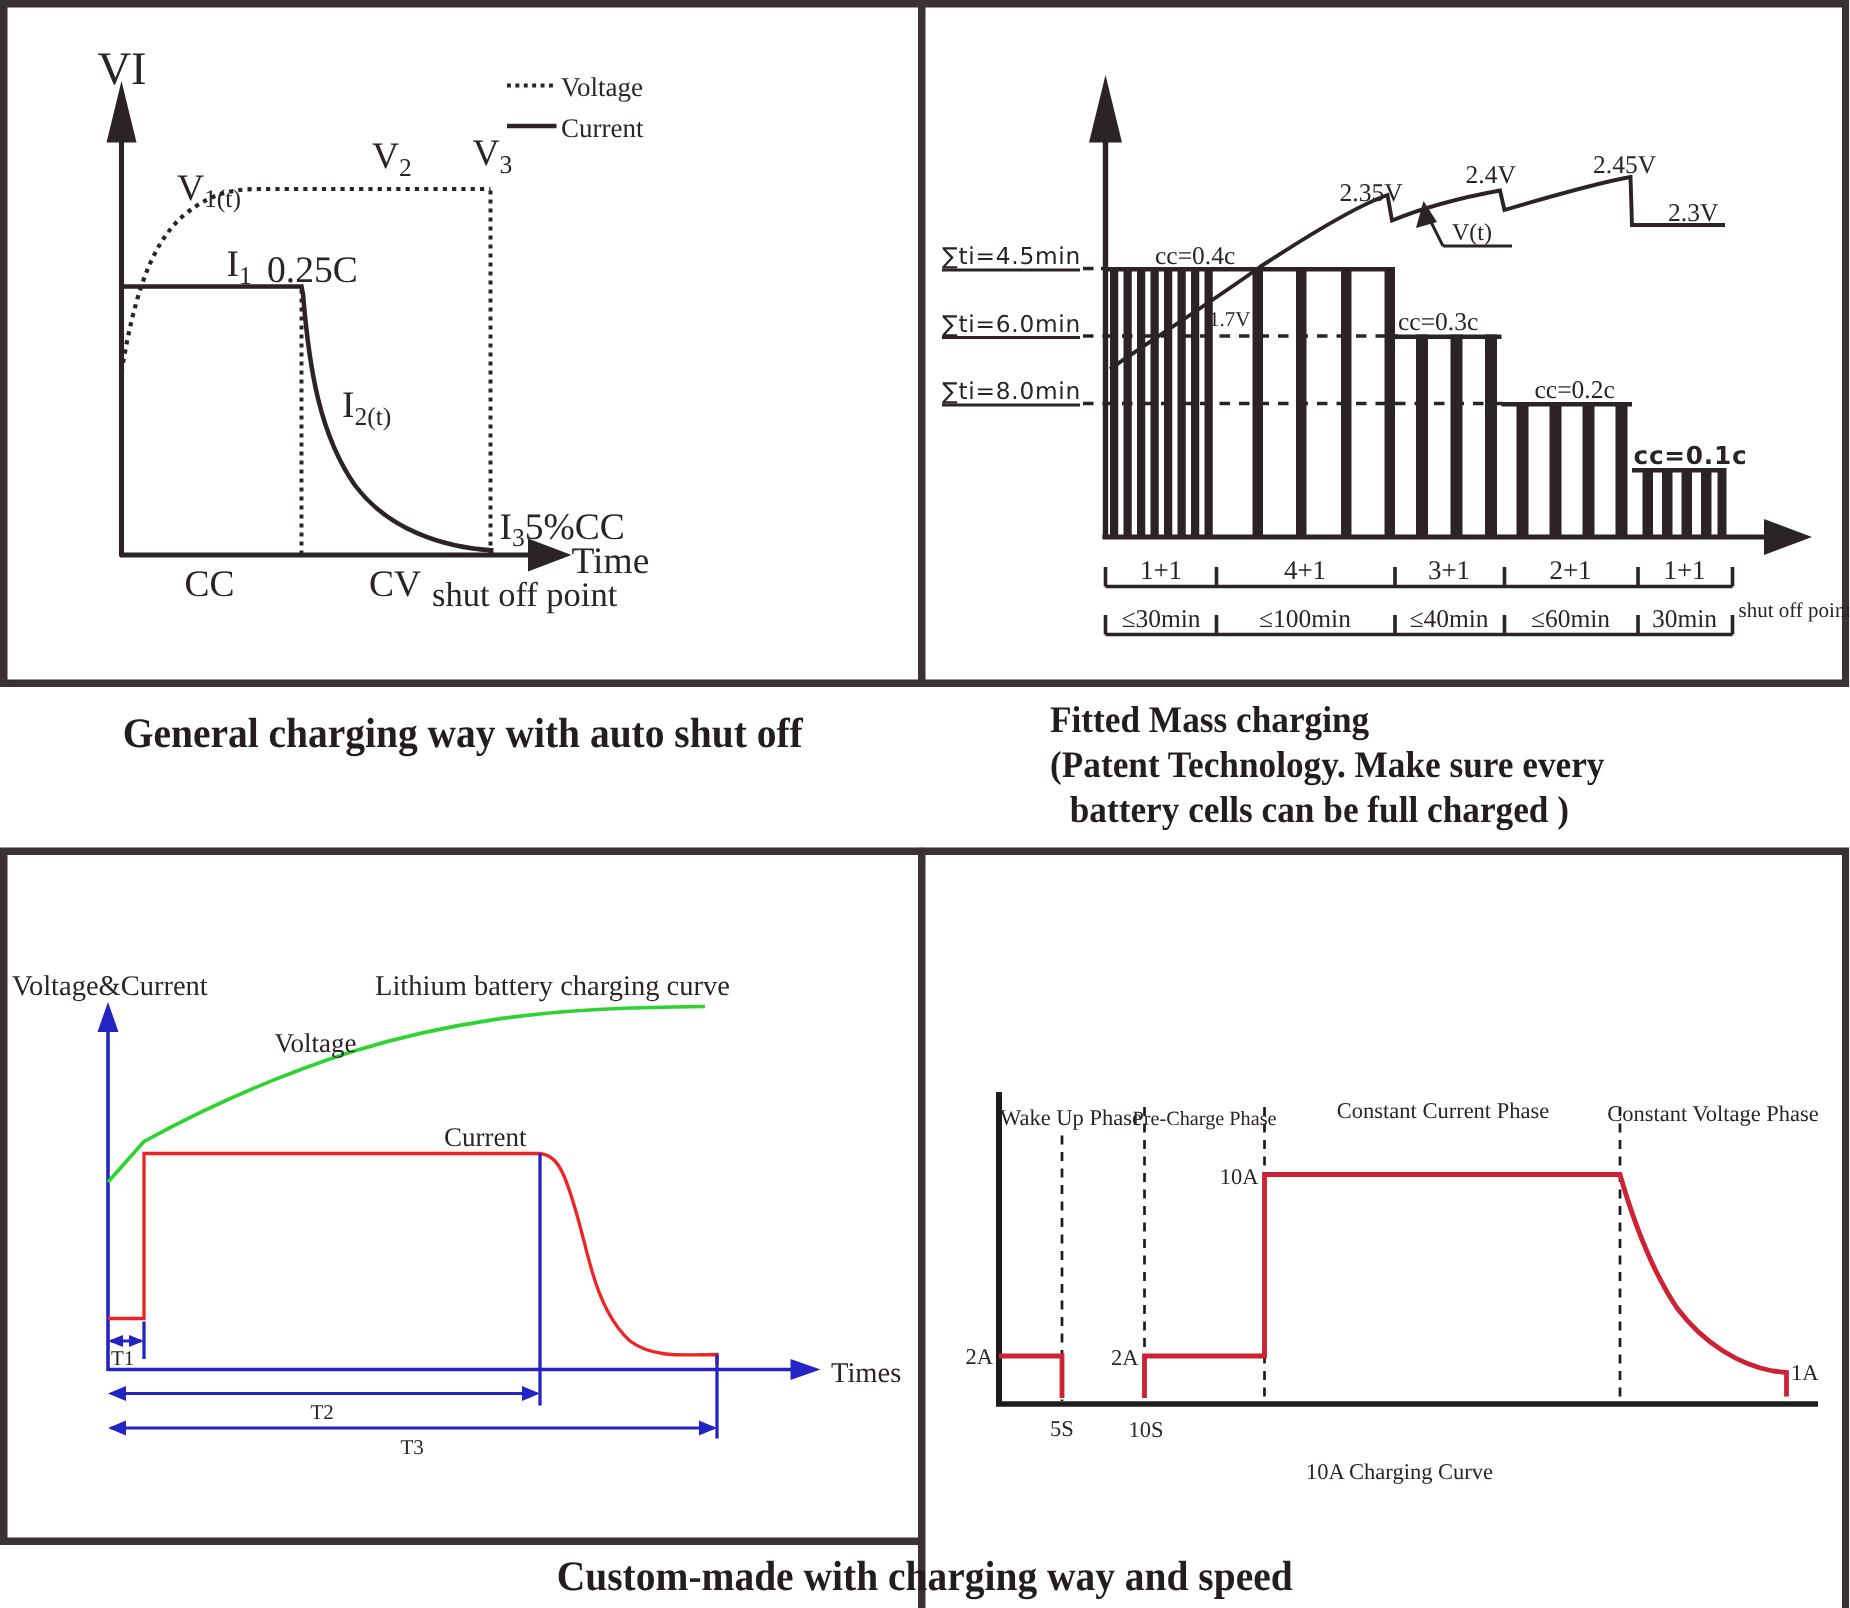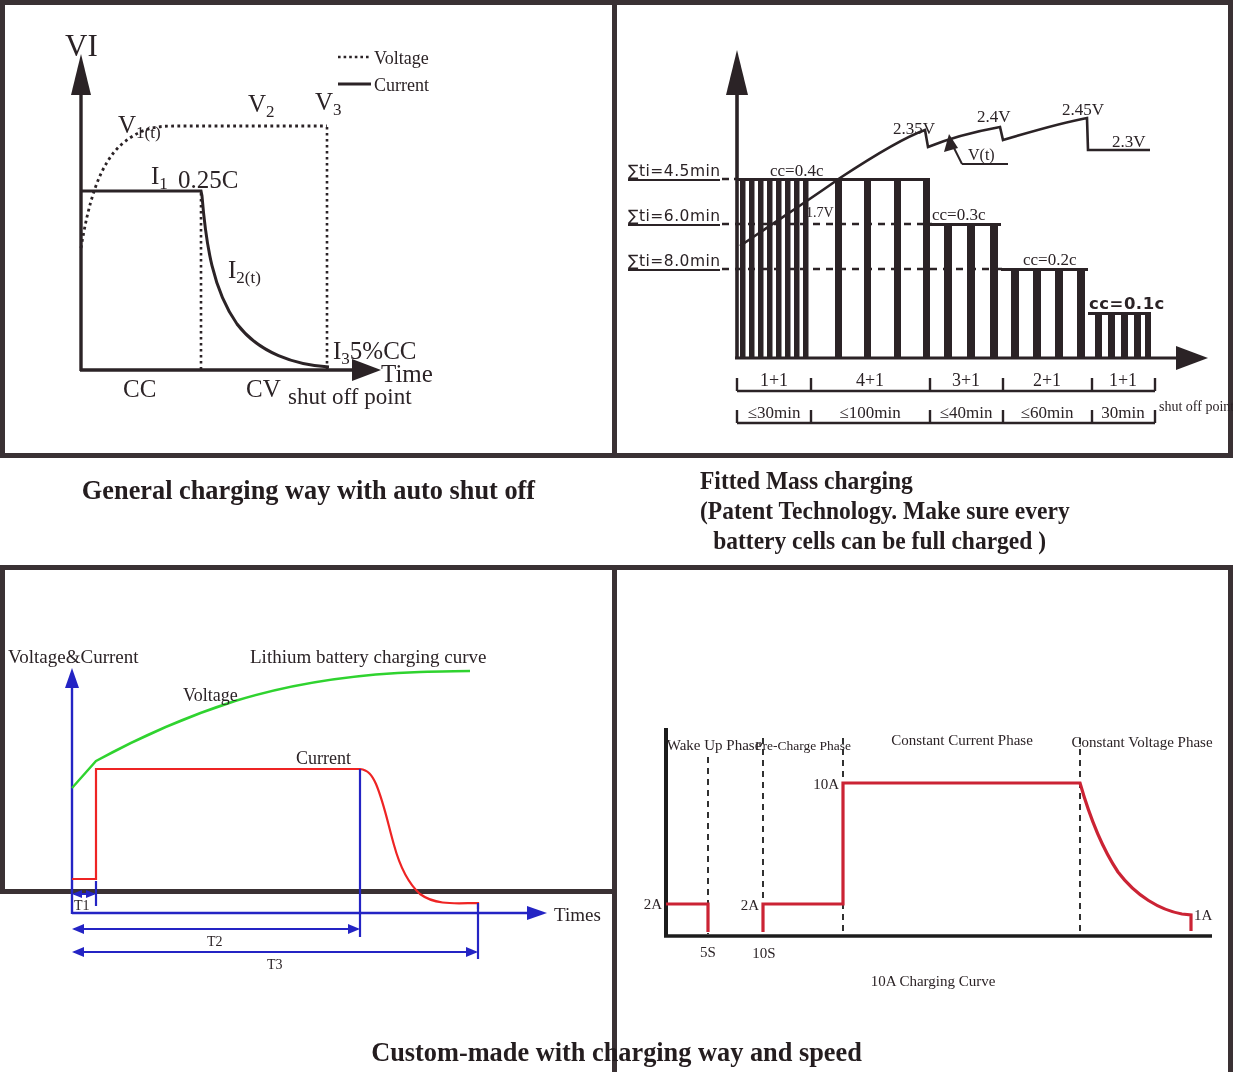--- a/index.html
+++ b/index.html
@@ -1,21 +1,21 @@
 <!DOCTYPE html>
 <html><head>
 <meta charset="utf-8">
 <style>
   html,body{margin:0;padding:0;background:#ffffff;}
   #stage{position:relative;width:1233px;height:1072px;background:#ffffff;overflow:hidden;
          font-family:"Liberation Serif",serif;color:#2b2326;}
   .panel{position:absolute;border:5px solid #3a3134;background:#ffffff;box-sizing:border-box;}
   #p-tl{left:0;top:0;width:617px;height:458px;}
   #p-tr{left:612px;top:0;width:621px;height:458px;}
-  #p-bl{left:0;top:565px;width:617px;height:329px;text-decoration:underline;}
+  #p-bl{left:0;top:565px;width:617px;height:465px;text-decoration:underline;}
   #p-br{left:612px;top:565px;width:621px;height:538px;}
   .panel svg{position:absolute;left:-5px;top:-5px;}
   svg text{font-family:"Liberation Serif",serif;fill:#2b2326;}
   text.sans{font-family:"DejaVu Sans","Liberation Sans",sans-serif;letter-spacing:.5px;}
   text.b{font-weight:bold;}
   .cap{position:absolute;font-weight:bold;color:#241d1f;
        font-family:"Liberation Serif",serif;transform:scaleX(.94);transform-origin:center;}
   #cap-left{left:0;top:474px;width:617px;text-align:center;font-size:28px;}
   #cap-right{left:700px;top:466px;width:480px;font-size:25px;line-height:30px;transform-origin:left;}
   #cap-right .l3{padding-left:14px;}

